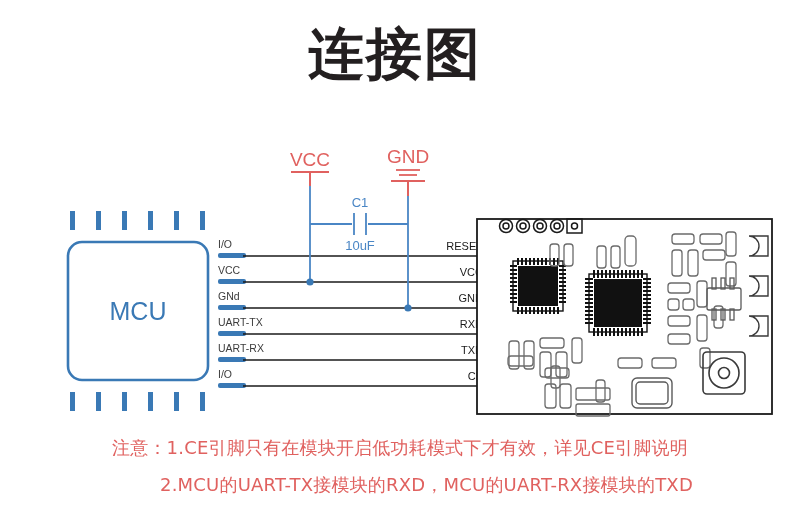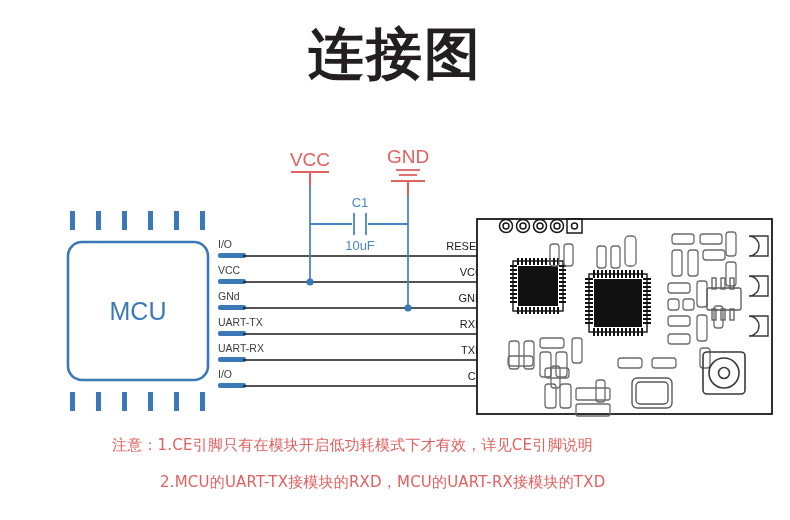--- a/index.html
+++ b/index.html
@@ -50,21 +50,21 @@
     text-anchor: middle;
   }
   .lbl-mcu {
     font-size: 25px;
     fill: #3a79b5;
     font-family: "Liberation Sans", sans-serif;
     text-anchor: middle;
   }
   .note-line {
     position: absolute;
-    font-size: 15px;
+    font-size: 18px;
     color: #e0615f;
     font-family: "DejaVu Sans", "Liberation Sans", sans-serif;
     white-space: nowrap;
     letter-spacing: 0.2px;
   }
   #note-1 { top: 436px; left: 112px; }
   #note-2 { top: 473px; left: 160px; }
 </style>
 </head>
 <body>

